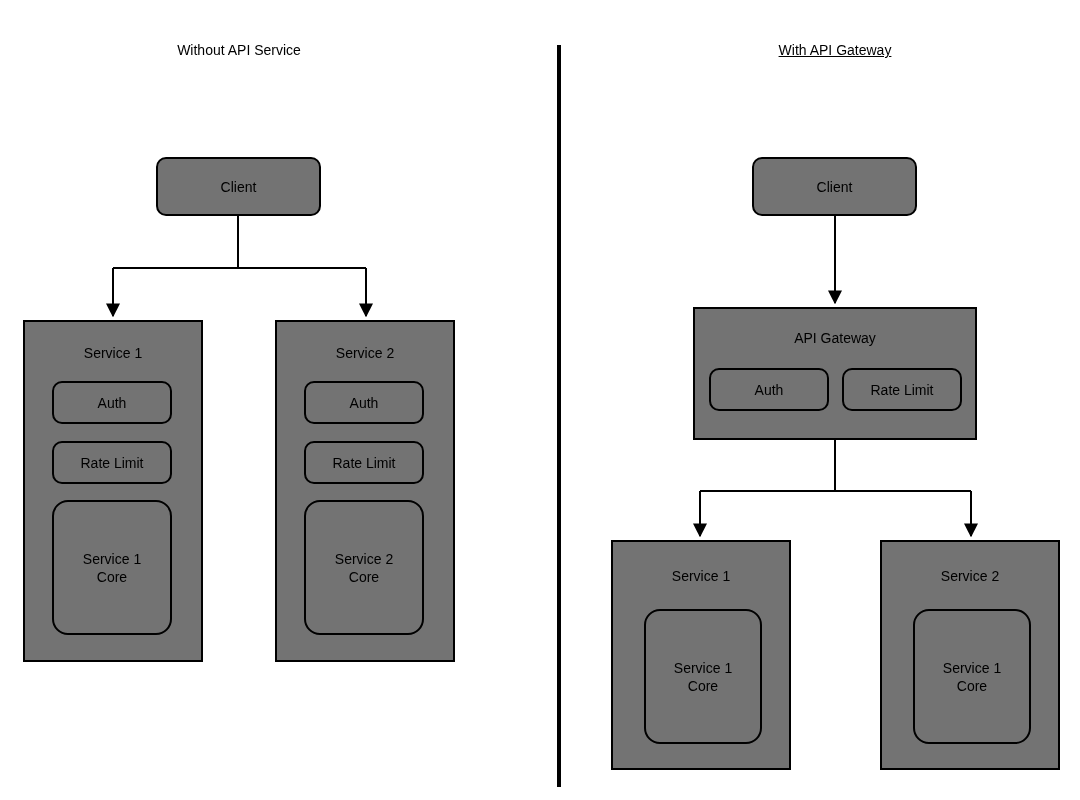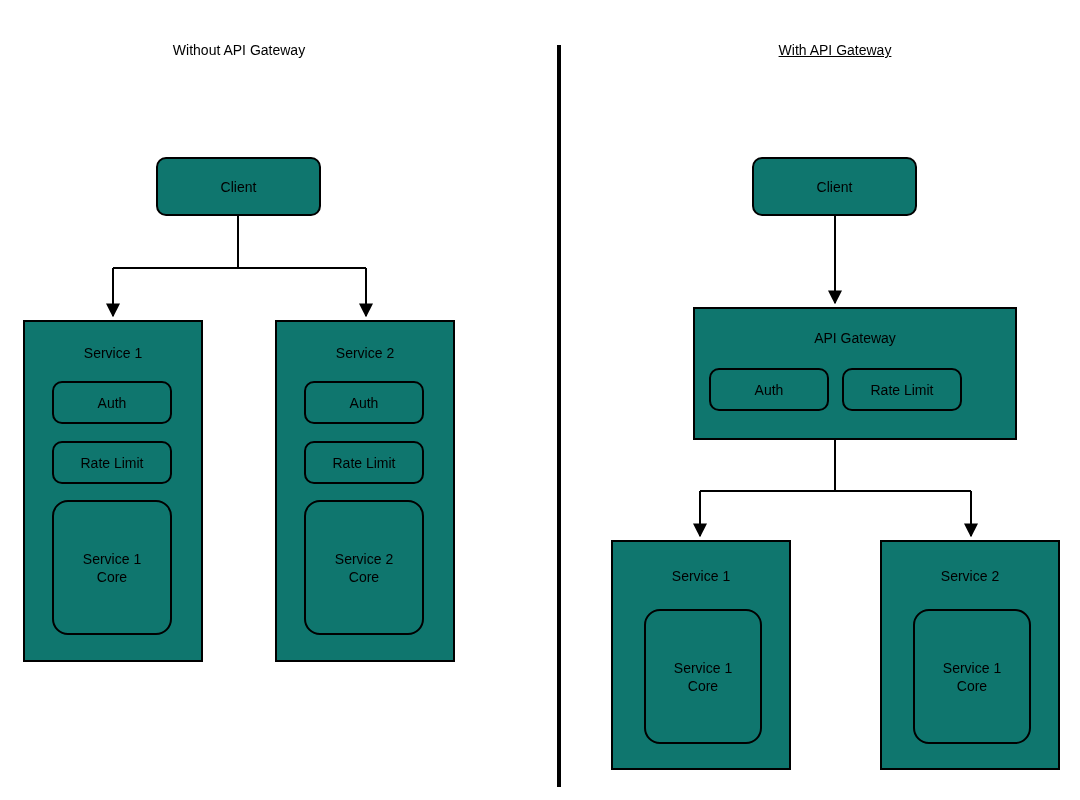--- a/index.html
+++ b/index.html
@@ -29,21 +29,21 @@
     text-align: center;
     white-space: nowrap;
   }
   #title-left  { left: 0px;   top: 41px; width: 478px; }
   #title-right { left: 600px; top: 41px; width: 470px; text-decoration: underline; }
 
   .node {
     position: absolute;
     box-sizing: border-box;
     border: 2px solid #000000;
-    background: #0f766e;
+    background: #737373;
     font-size: 14px;
     line-height: 18px;
     text-align: center;
     color: #000000;
   }
   .node.round   { border-radius: 10px; }
   .node.round-l { border-radius: 16px; }
   .node.sharp   { border-radius: 0; }
 
   
@@ -82,21 +82,21 @@
   <path d="M 366 268 L 366 316" fill="none" stroke="#000000" stroke-width="2" marker-end="url(#arrow)"></path>
 
   <path d="M 835 216 L 835 303" fill="none" stroke="#000000" stroke-width="2" marker-end="url(#arrow)"></path>
 
   <path d="M 835 440 L 835 491" fill="none" stroke="#000000" stroke-width="2"></path>
   <path d="M 700 491 L 971 491" fill="none" stroke="#000000" stroke-width="2"></path>
   <path d="M 700 491 L 700 536" fill="none" stroke="#000000" stroke-width="2" marker-end="url(#arrow)"></path>
   <path d="M 971 491 L 971 536" fill="none" stroke="#000000" stroke-width="2" marker-end="url(#arrow)"></path>
 </svg>
 
-<div class="panel-title" id="title-left">Without API Gateway</div>
+<div class="panel-title" id="title-left">Without API Service</div>
 <div class="panel-title" id="title-right">With API Gateway</div>
 
 <div class="node round centered" style="left:156px; top:157px; width:165px; height:59px;">
   <span>Client</span>
 </div>
 
 <div class="node sharp" style="left:23px; top:320px; width:180px; height:342px;">
   <div class="container-label" style="top:22px;">Service 1</div>
 
   <div class="node round centered" style="left:27px; top:59px; width:120px; height:43px;">
@@ -127,21 +127,21 @@
   <div class="node round-l centered" style="left:27px; top:178px; width:120px; height:135px; flex-direction:column;">
     <span class="stack-line">Service 2</span>
     <span class="stack-line">Core</span>
   </div>
 </div>
 
 <div class="node round centered" style="left:752px; top:157px; width:165px; height:59px;">
   <span>Client</span>
 </div>
 
-<div class="node sharp" style="left:693px; top:307px; width:324px; height:133px;">
+<div class="node sharp" style="left:693px; top:307px; width:284px; height:133px;">
   <div class="container-label" style="top:20px;">API Gateway</div>
 
   <div class="node round centered" style="left:14px; top:59px; width:120px; height:43px;">
     <span>Auth</span>
   </div>
 
   <div class="node round centered" style="left:147px; top:59px; width:120px; height:43px;">
     <span>Rate Limit</span>
   </div>
 </div>

